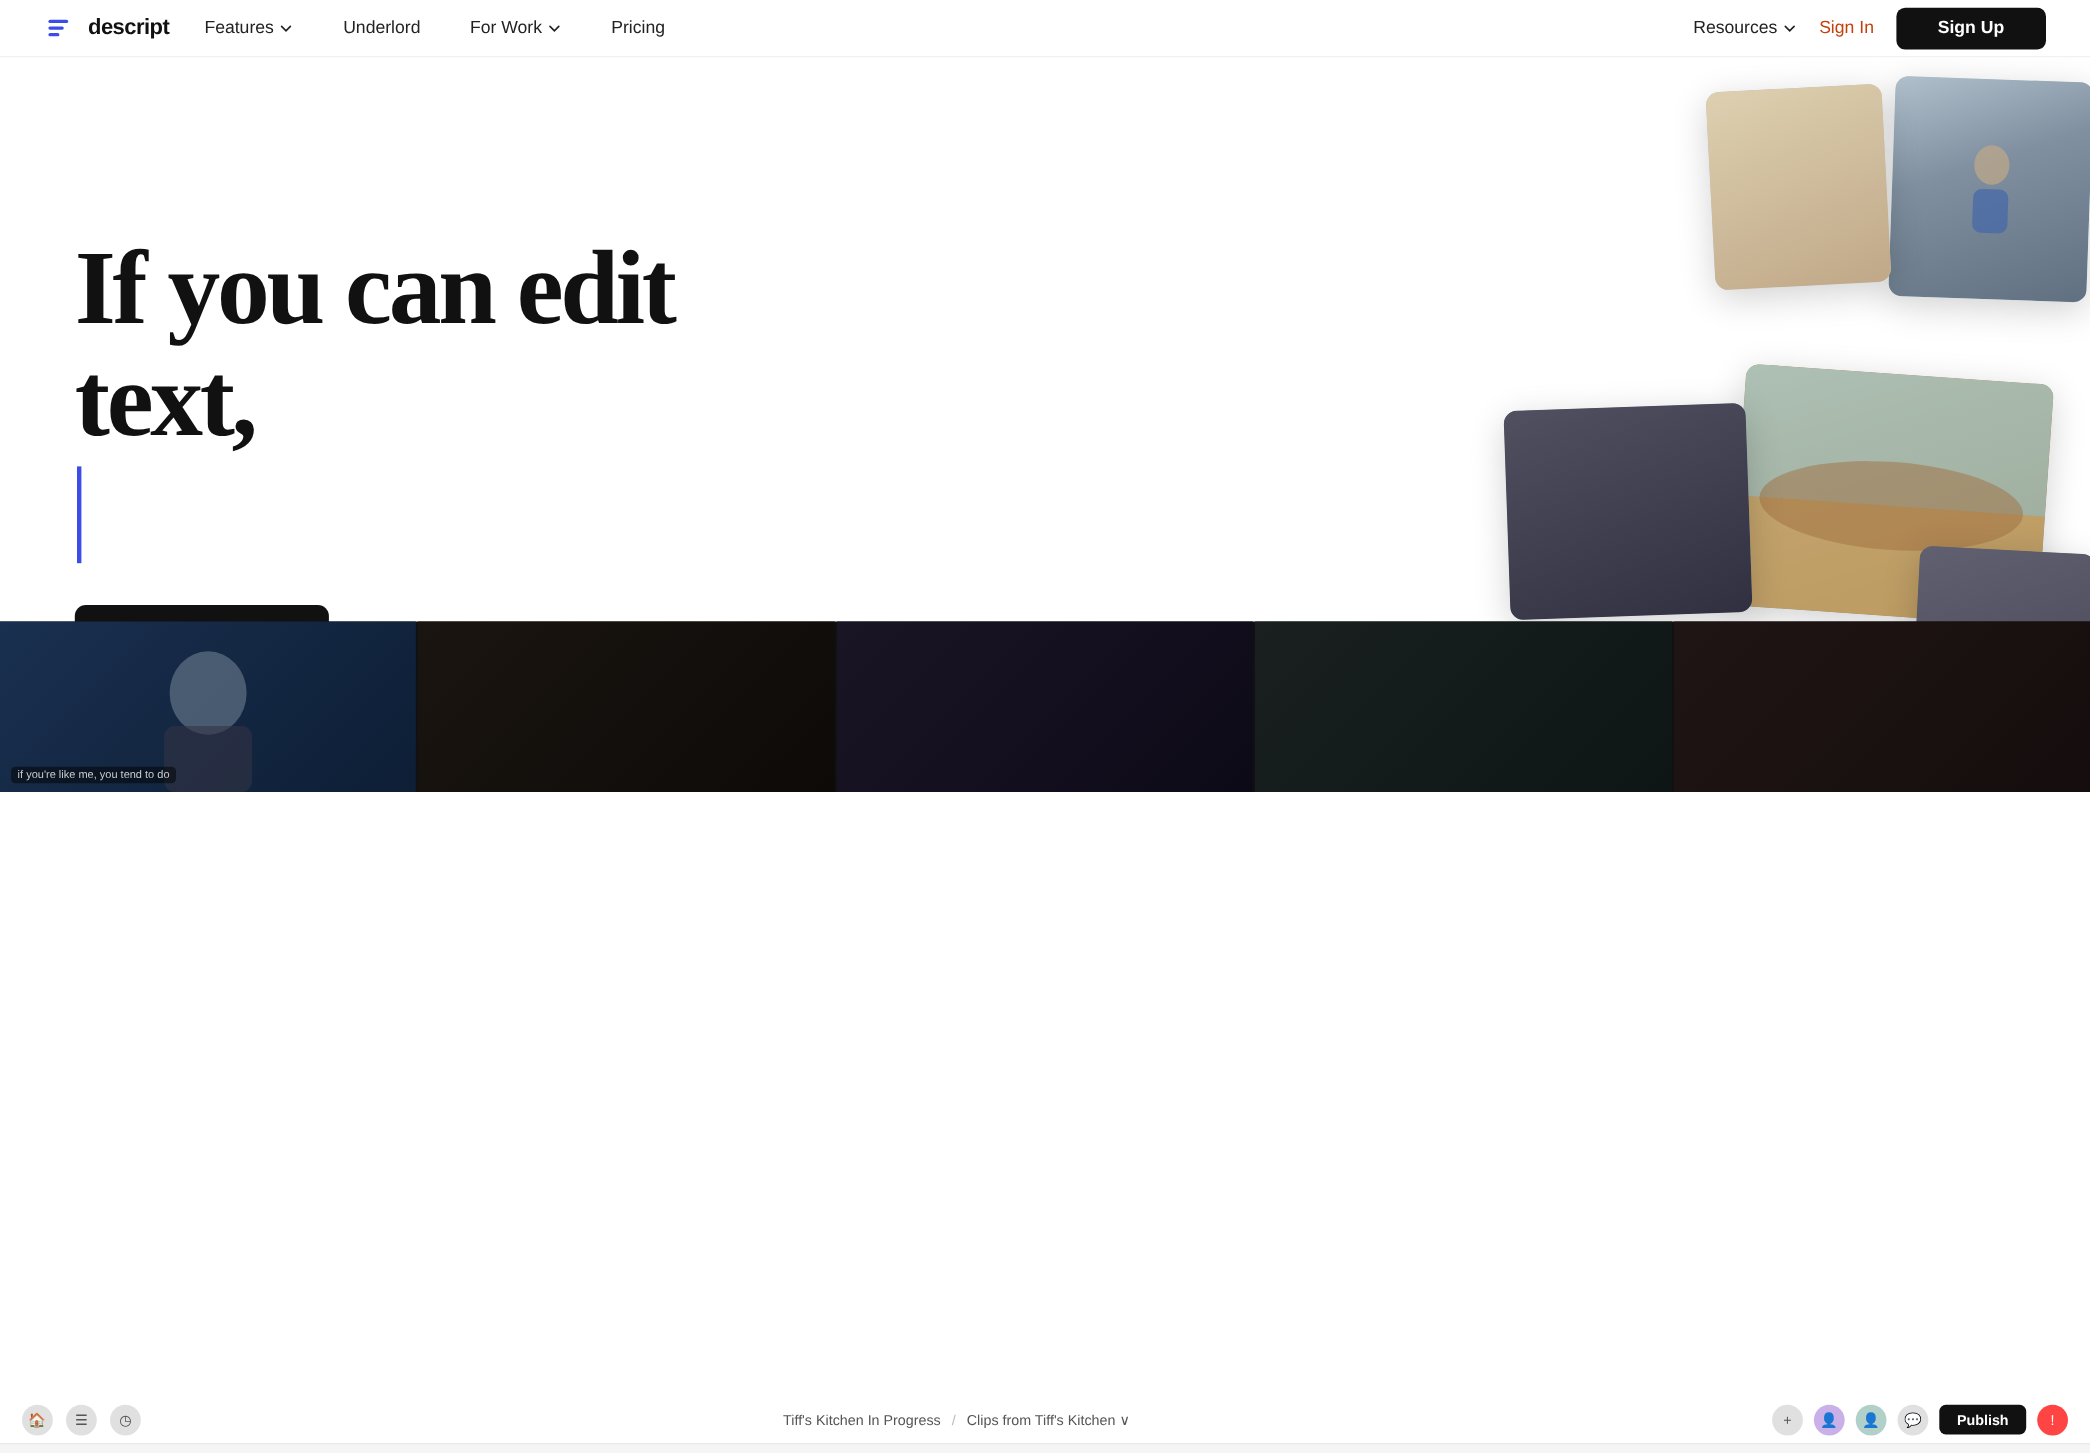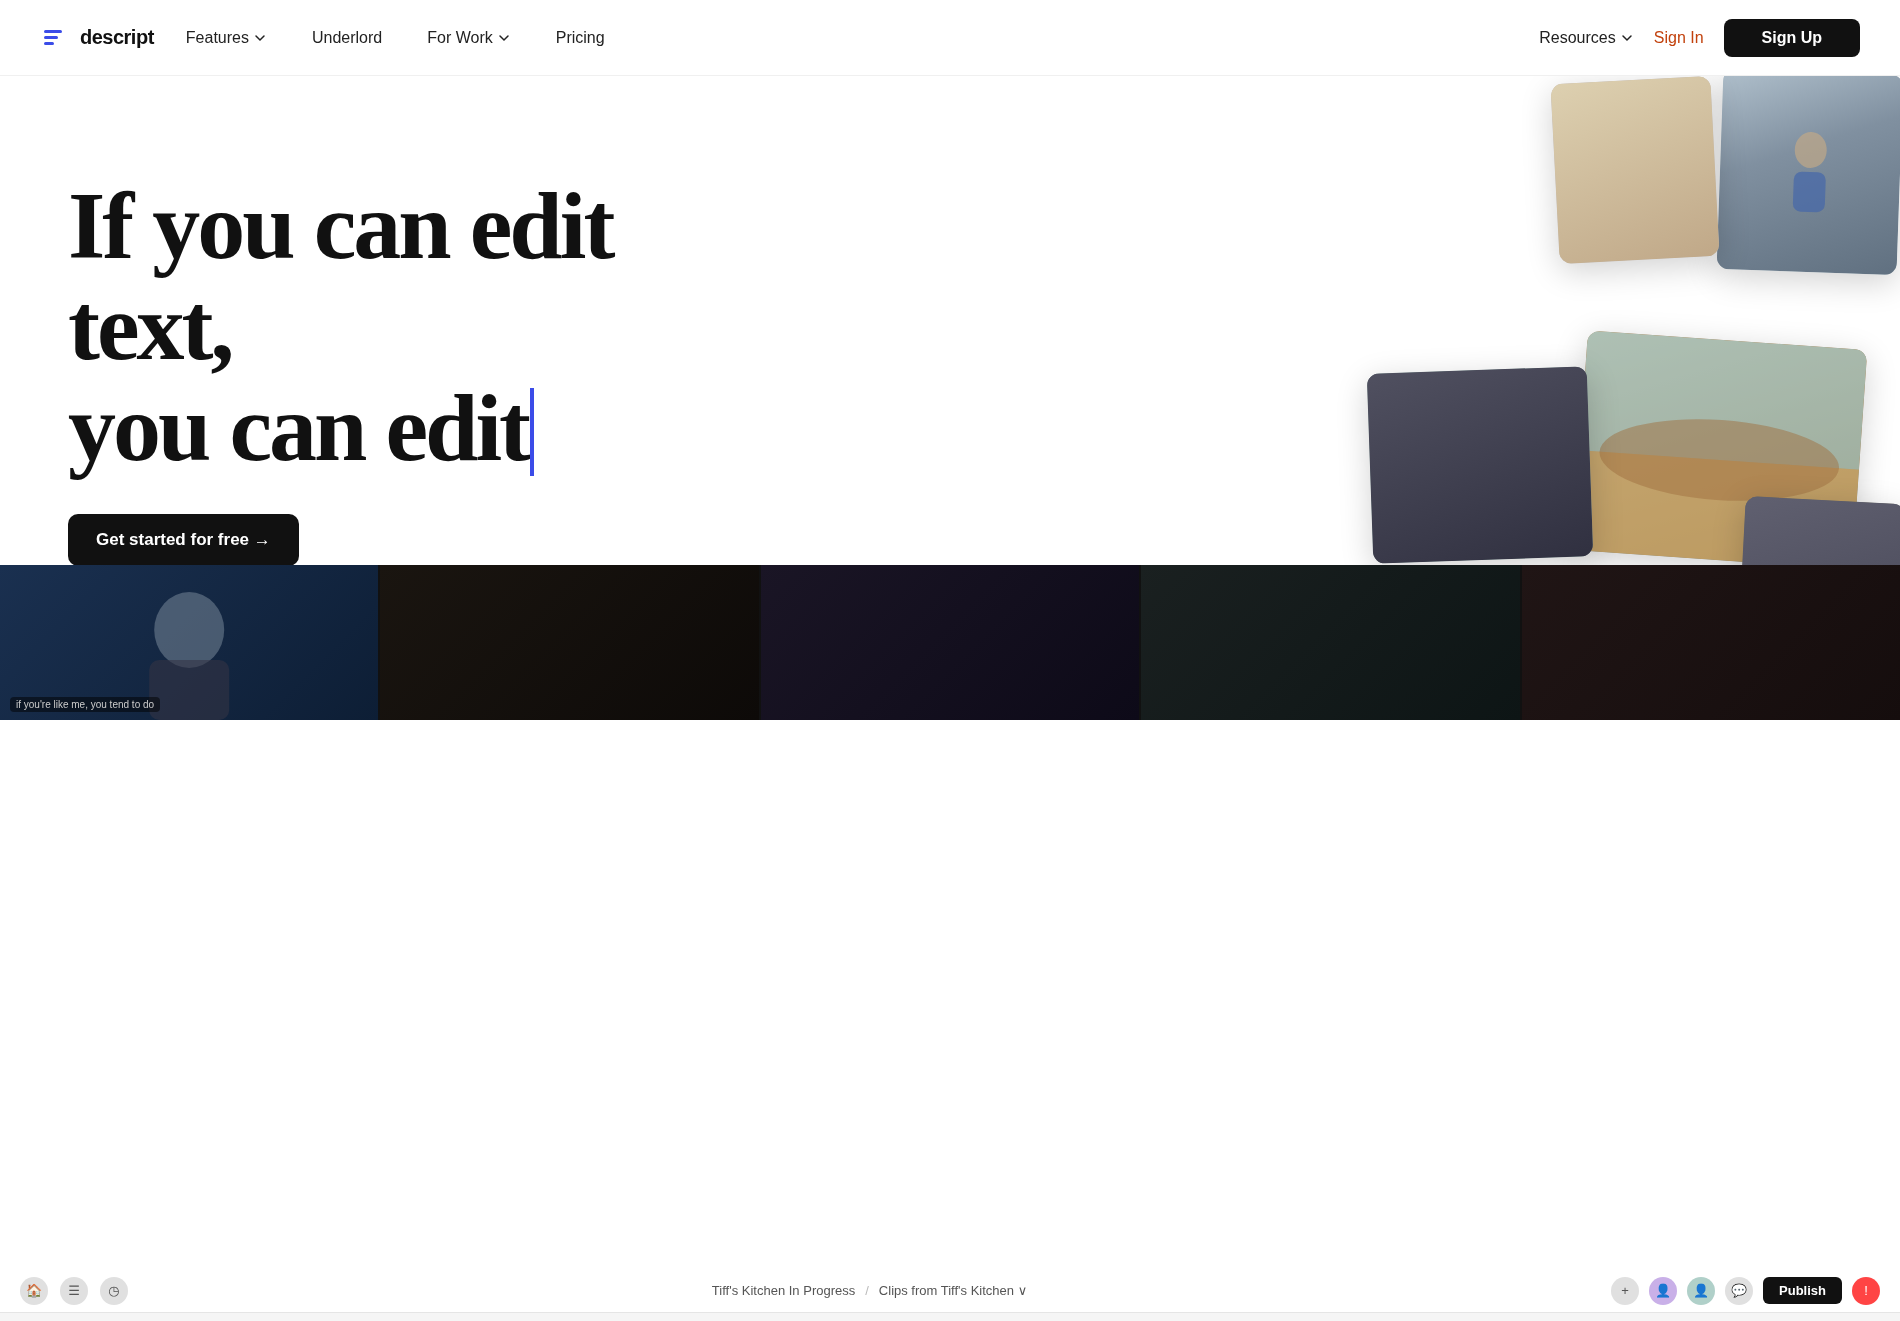--- a/index.html
+++ b/index.html
@@ -2,36 +2,36 @@
 <html><head>
   <meta charset="utf-8">
   <style>
     *, *::before, *::after { box-sizing: border-box; margin: 0; padding: 0; }
     body { font-family: -apple-system, BlinkMacSystemFont, 'Segoe UI', sans-serif; background: #fff; overflow-x: hidden; width: 1900px; min-height: 1321px; position: relative; }
 
     
     nav {
       position: fixed; top: 0; left: 0; right: 0; z-index: 100;
       display: flex; align-items: center; justify-content: space-between;
-      padding: 0 40px; height: 76px; background: #fff; border-bottom: 1px solid #f0f0f0;
+      padding: 0 40px; height: 52px; background: #fff; border-bottom: 1px solid #f0f0f0;
     }
     .nav-logo { display: flex; align-items: center; gap: 8px; text-decoration: none; }
     .nav-logo-icon { width: 32px; height: 32px; }
     .nav-logo-text { font-size: 20px; font-weight: 700; color: #111; letter-spacing: -0.5px; }
     .nav-left { display: flex; align-items: center; gap: 32px; }
     .nav-links { display: flex; align-items: center; gap: 45px; }
     .nav-link { font-size: 16px; color: #222; text-decoration: none; cursor: pointer; display: flex; align-items: center; gap: 4px; }
     .nav-link svg { width: 14px; height: 14px; }
     .nav-right { display: flex; align-items: center; gap: 20px; }
     .nav-signin { font-size: 16px; color: #c2410c; cursor: pointer; text-decoration: none; }
     .nav-signup { background: #111; color: #fff; border: none; border-radius: 8px; padding: 10px 38px; font-size: 16px; font-weight: 600; cursor: pointer; }
 
     
     .hero {
-      padding-top: 56px;
+      padding-top: 92px;
       min-height: 720px;
       position: relative;
       overflow: hidden;
     }
     .hero-content {
       padding: 120px 0 60px 68px;
       max-width: 760px;
     }
     .hero-title {
       font-size: 96px;
@@ -191,21 +191,21 @@
       <span>Sign In</span>
     </a>
     <button class="nav-signup">Sign Up</button>
   </div>
 </nav>
 
 <section class="hero">
   <div class="hero-content">
     <h1 class="hero-title">
       <span>If you can edit text,</span><br>
-      <span>you can edit</span><span class="cursor"></span>
+      <span class="cursor"></span>
     </h1>
     <button class="hero-cta">Get started for free →</button>
   </div>
 
   <div class="hero-images">
 
     <div class="img-card card-1">
       <div class="img-placeholder" style="background: linear-gradient(160deg, #b0c0cc 0%, #8090a0 40%, #607080 100%);">
 
         <svg width="60" height="100" viewBox="0 0 60 100">

